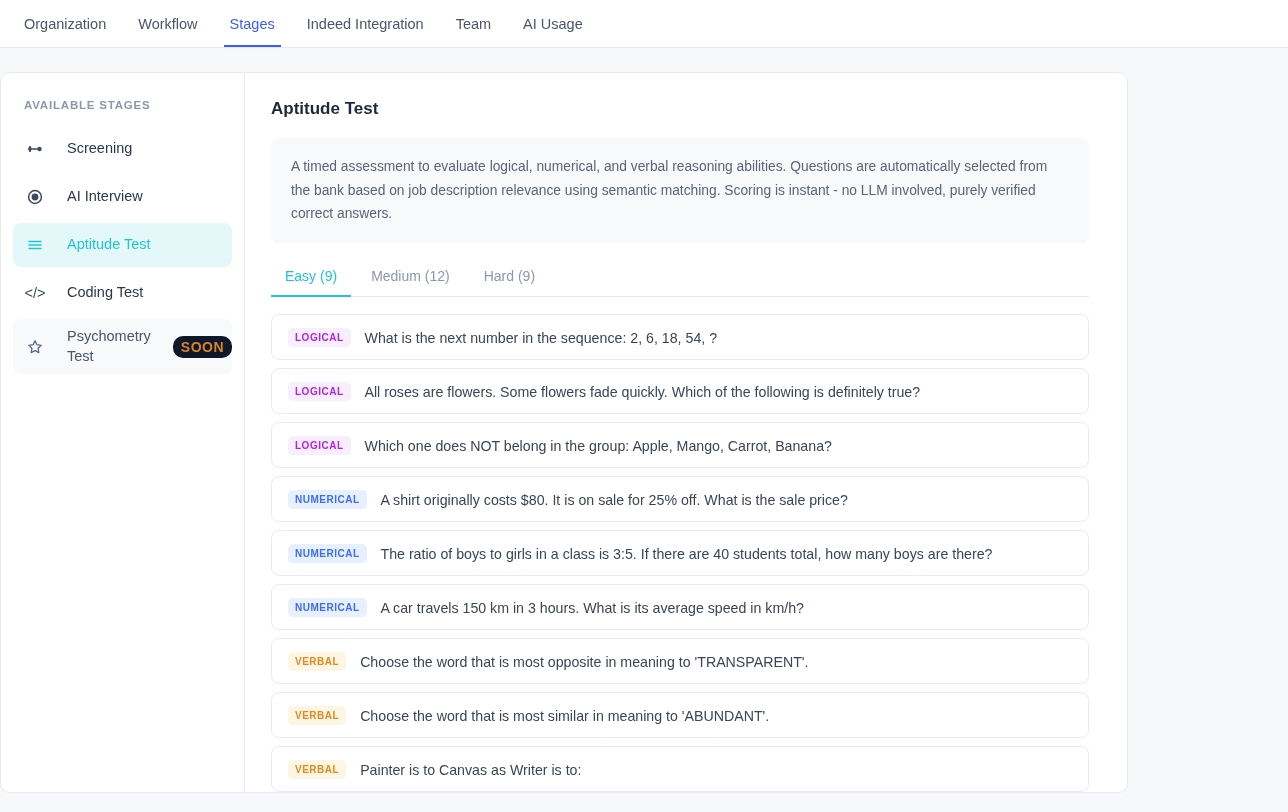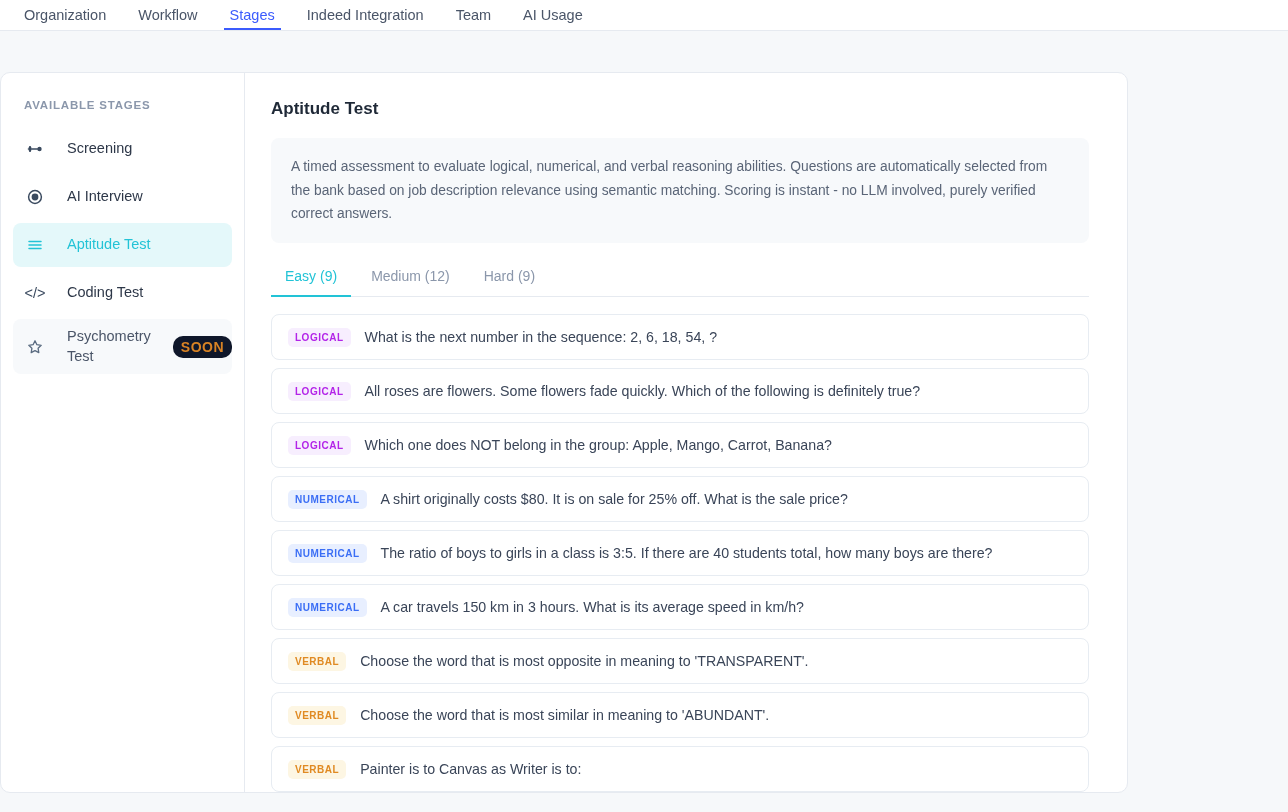--- a/index.html
+++ b/index.html
@@ -5,21 +5,21 @@
   * { box-sizing: border-box; margin: 0; padding: 0; }
   html, body {
     width: 1288px; height: 812px;
     background: #f6f8fa;
     font-family: "Liberation Sans", sans-serif;
     -webkit-font-smoothing: antialiased;
   }
 
   
   .topnav {
-    height: 31px;
+    height: 48px;
     background: #ffffff;
     border-bottom: 1px solid #e6eaf0;
     display: flex;
     align-items: stretch;
     padding: 0 0 0 8px;
   }
   .nav-item {
     display: flex;
     align-items: center;
     padding: 0 16px;
@@ -149,21 +149,21 @@
     content: "";
     position: absolute;
     left: 0; right: 0; bottom: -1px;
     height: 2.5px;
     background: #22c3d6;
   }
 
   .q-list { display: flex; flex-direction: column; gap: 8px; }
   .q-row {
     display: flex;
-    align-items: center;
+    align-items: flex-end;
     gap: 14px;
     background: #ffffff;
     border: 1px solid #e7ecf2;
     border-radius: 8px;
     padding: 12px 16px;
     min-height: 46px;
     cursor: pointer;
   }
   .q-badge {
     font-size: 10px;

